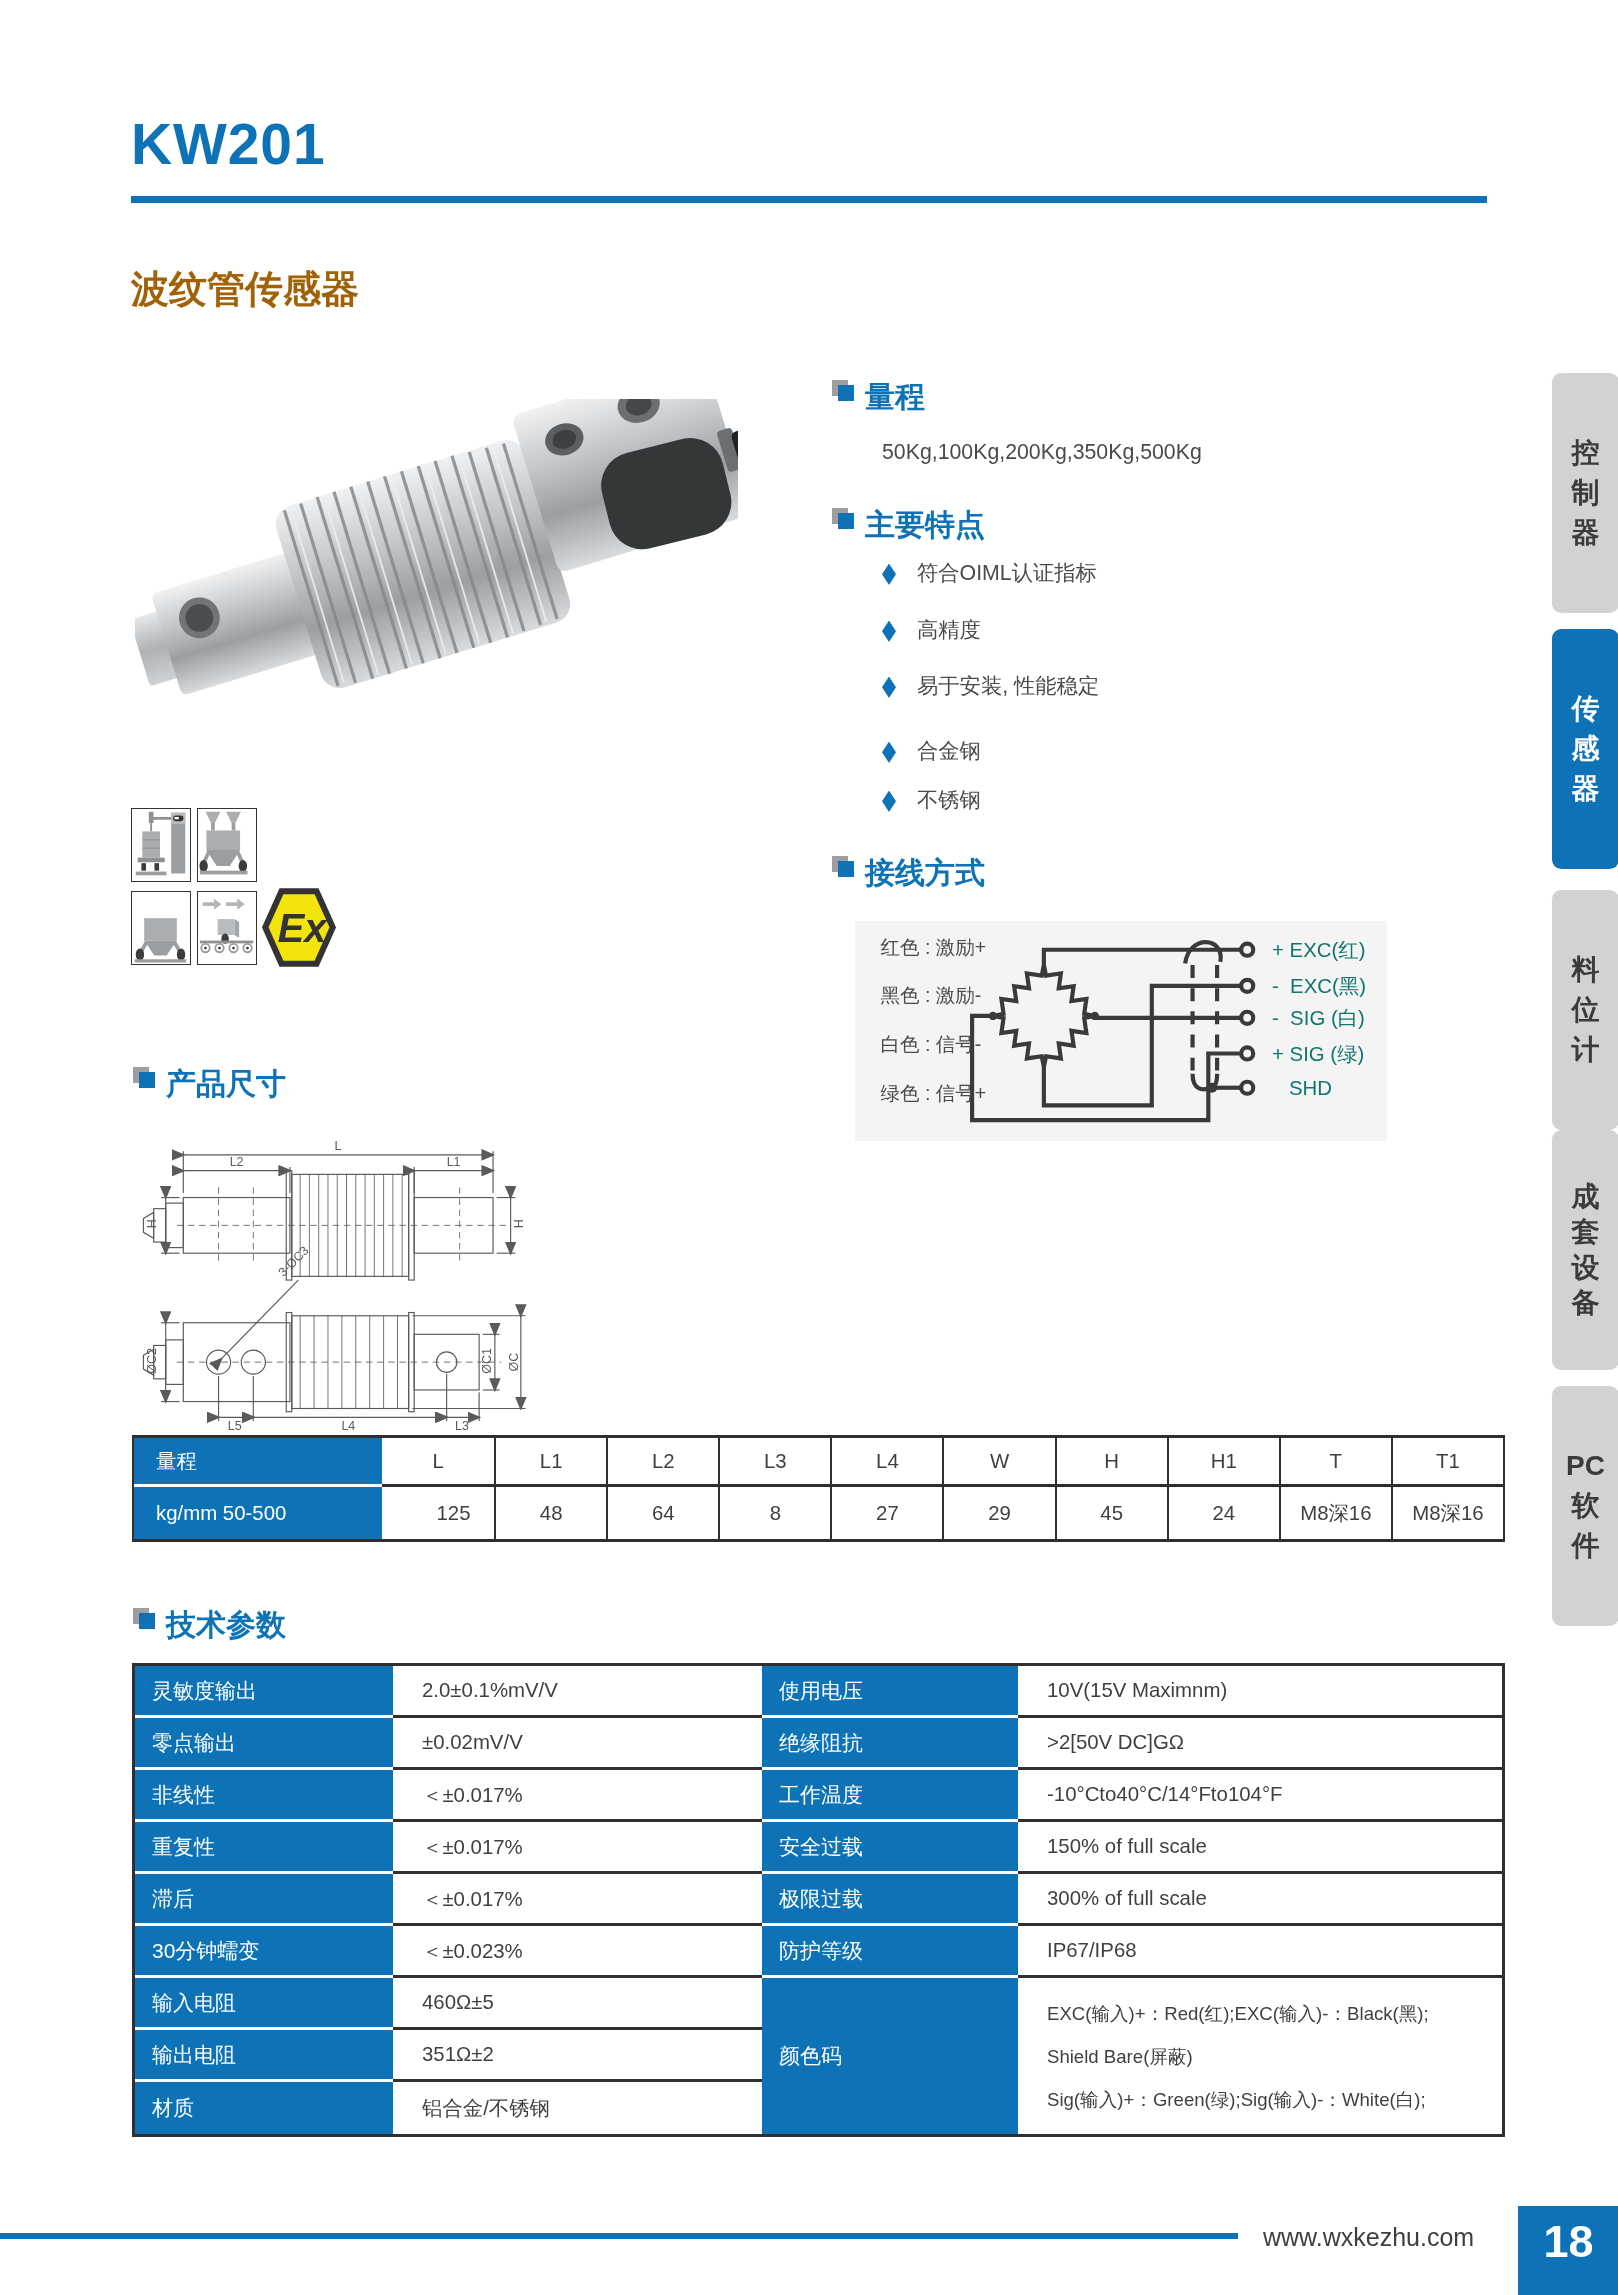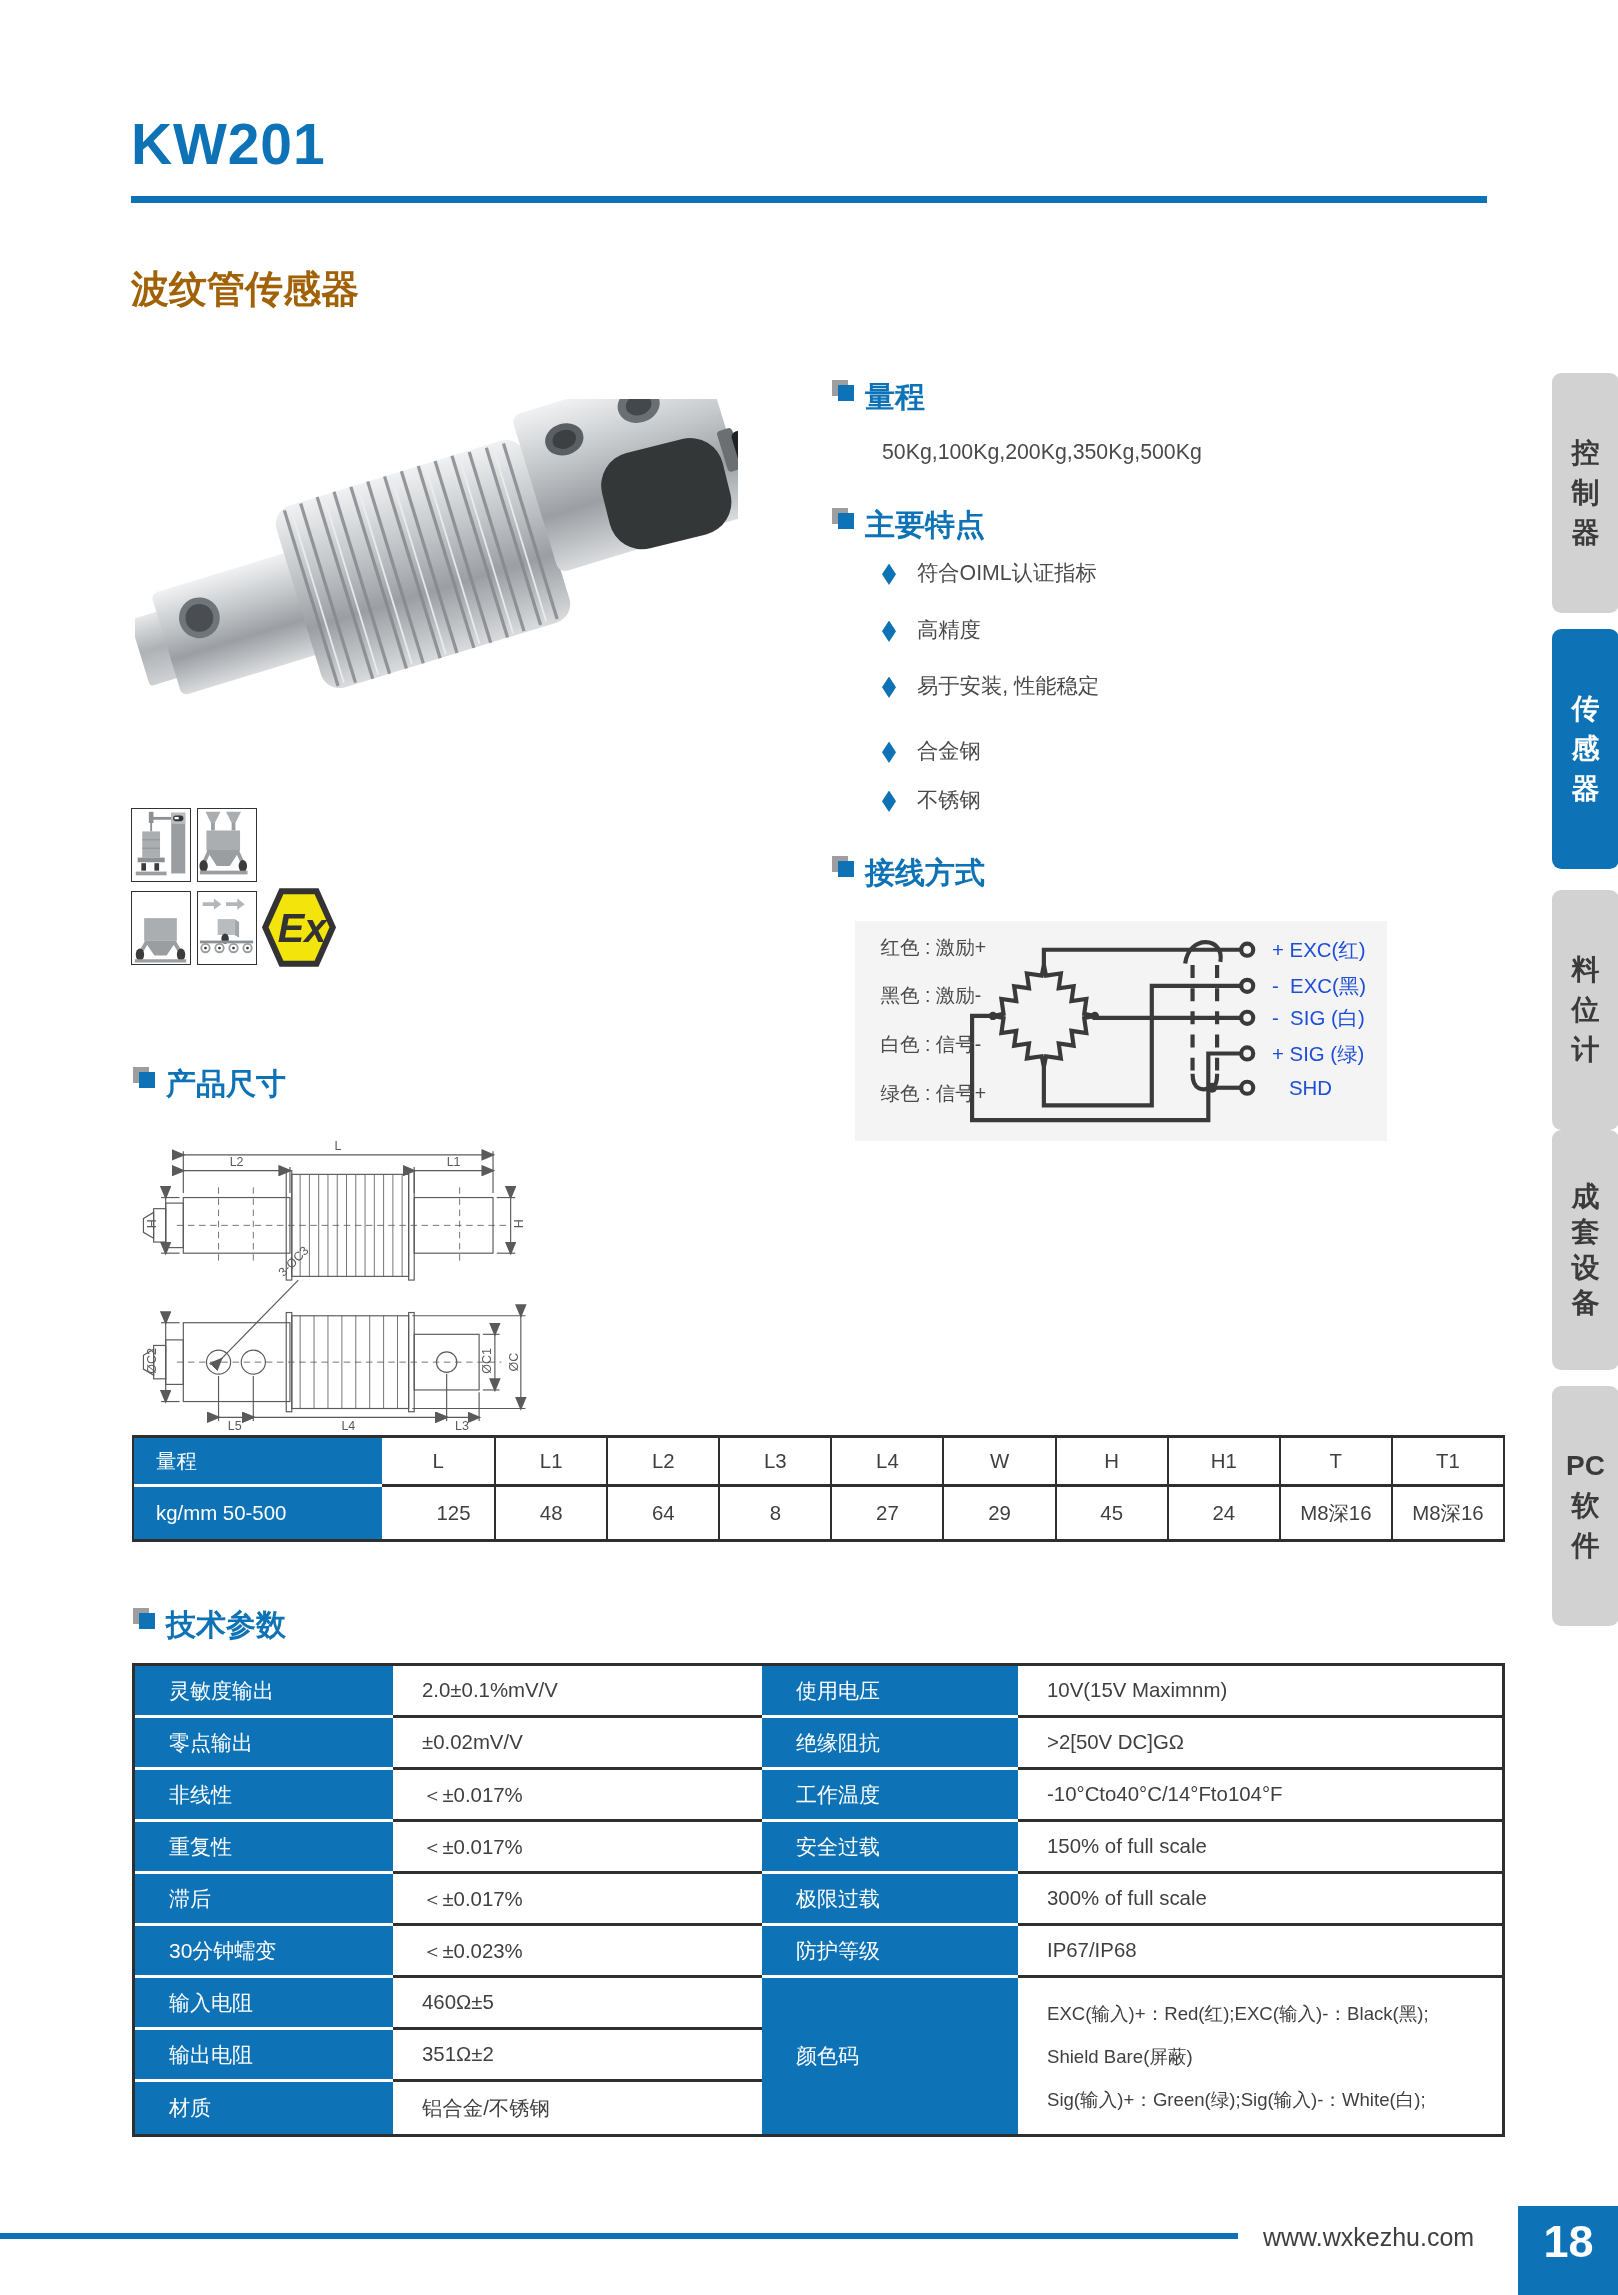--- a/index.html
+++ b/index.html
@@ -17,37 +17,37 @@
   .sec-head .t{position:absolute;left:33px;top:0;font-size:30px;font-weight:bold;color:#0e73b6;white-space:nowrap;}
   
   .plain{font-size:21.3px;color:#4a4a4a;white-space:nowrap;}
   .feature{position:absolute;height:29px;line-height:29px;font-size:21.3px;color:#4a4a4a;white-space:nowrap;}
   .feature .dia{position:absolute;left:0;top:4.6px;width:14px;height:21.3px;background:#0e73b6;
                 clip-path:polygon(50% 0,100% 50%,50% 100%,0 50%);}
   .feature .ftxt{margin-left:35px;}
   
   .wiring-box{background:#f4f4f4;}
   .wlabel{position:absolute;left:25.5px;height:29px;line-height:29px;font-size:19.5px;color:#4a4a4a;white-space:pre;}
-  .wterm{position:absolute;left:417px;height:28px;line-height:28px;font-size:20.4px;color:#1d4ed8;white-space:pre;}
+  .wterm{position:absolute;left:417px;height:28px;line-height:28px;font-size:20.4px;color:#0f766e;white-space:pre;}
   
   .icobox{position:absolute;width:60px;height:74px;border:1.9px solid #333;background:#fff;box-sizing:border-box;}
   
   .dimtable{position:absolute;left:132px;top:1435px;width:1373px;border:3.7px solid #2f2f2f;
             border-left-width:2.3px;border-right-width:2.3px;box-sizing:border-box;
             display:grid;grid-template-columns:248px repeat(10,1fr);}
   .dimtable .c{height:46px;line-height:46px;text-align:center;font-size:20.4px;color:#3f3f3f;
                border-left:2.3px solid #2f2f2f;border-bottom:3.7px solid #2f2f2f;background:#fff;overflow:hidden;}
   .dimtable .c.first{border-left:none;background:#0e73b6;color:#fff;text-align:left;padding-left:22px;
                      border-bottom:3.7px solid #fff;}
   .dimtable .c.last-row{border-bottom:none;height:52px;line-height:52px;}
   
   .spectable{position:absolute;left:132px;top:1663px;width:1373px;border:3.7px solid #2f2f2f;box-sizing:border-box;
              display:grid;grid-template-columns:258px 369px 256px 484px;grid-auto-rows:52px;}
   .spectable .lb{background:#0e73b6;color:#fff;font-size:21px;display:flex;align-items:center;
-                 padding-left:34px;border-bottom:3.2px solid #fff;}
+                 padding-left:17px;border-bottom:3.2px solid #fff;}
   .spectable .vl{background:#fff;color:#3f3f3f;font-size:20.4px;display:flex;align-items:center;
                  padding-left:29px;border-bottom:3.2px solid #2f2f2f;white-space:nowrap;}
   .spectable .nb{border-bottom:none !important;align-items:center;}
   .spectable .merge{grid-row:span 3;}
   .cc-lines{font-size:18.6px;line-height:43px;white-space:nowrap;}
   
   .tab{position:absolute;left:1552px;width:67px;height:240px;border-radius:9.3px;
        display:flex;flex-direction:column;align-items:center;justify-content:center;gap:12px;}
   .tab.gray{background:#d2d2d2;color:#3b3b3b;}
   .tab.active{background:#0e73b6;color:#fff;}

